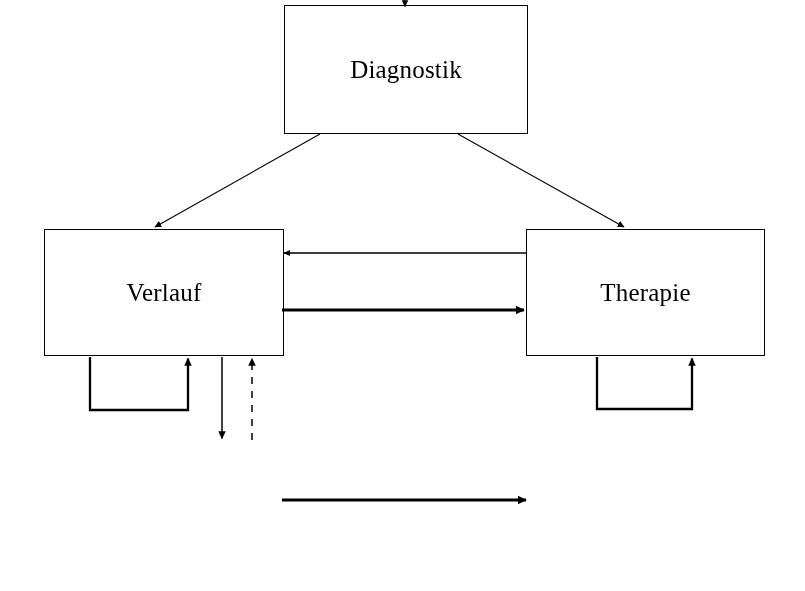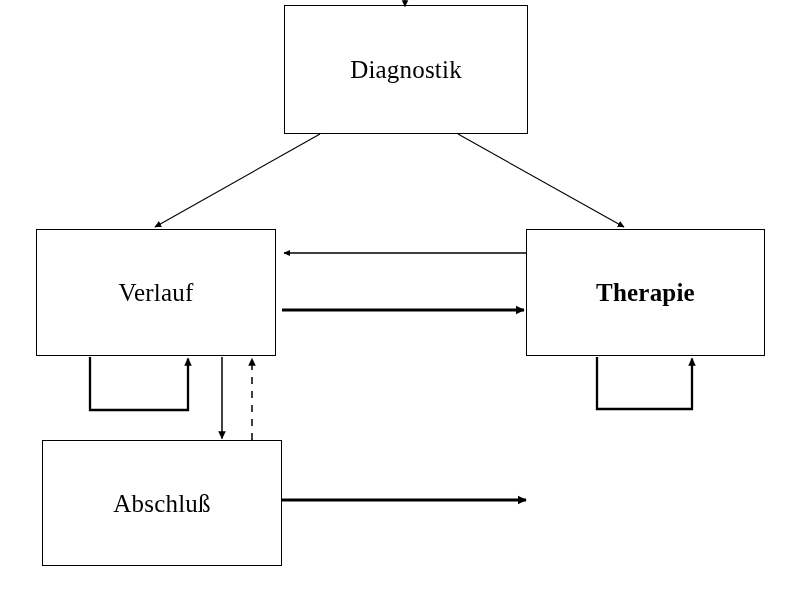--- a/index.html
+++ b/index.html
@@ -99,26 +99,23 @@
 
     <g>
       <path d="M 282 500 L 526 500" stroke="#000000" stroke-width="3" fill="none" marker-end="url(#arrow-thick)"></path>
     </g>
   </svg>
 
   <div class="node-box" style="left:284px; top:5px; width:244px; height:129px;">
     <span class="node-label">Diagnostik</span>
   </div>
 
-  <div class="node-box" style="left:36px; top:229px; width:240px; height:127px;">
+  <div class="node-box" style="left:44px; top:229px; width:240px; height:127px;">
     <span class="node-label">Verlauf</span>
   </div>
 
-  <div class="node-box" style="left:526px; top:229px; width:239px; height:127px;font-weight:bold;">
+  <div class="node-box" style="left:526px; top:229px; width:239px; height:127px;">
     <span class="node-label">Therapie</span>
   </div>
 
-  <div class="node-box" style="left:42px; top:440px; width:240px; height:126px;">
-    <span class="node-label">Abschluß</span>
-  </div>
 
 
 </div>
 
 </body></html>

